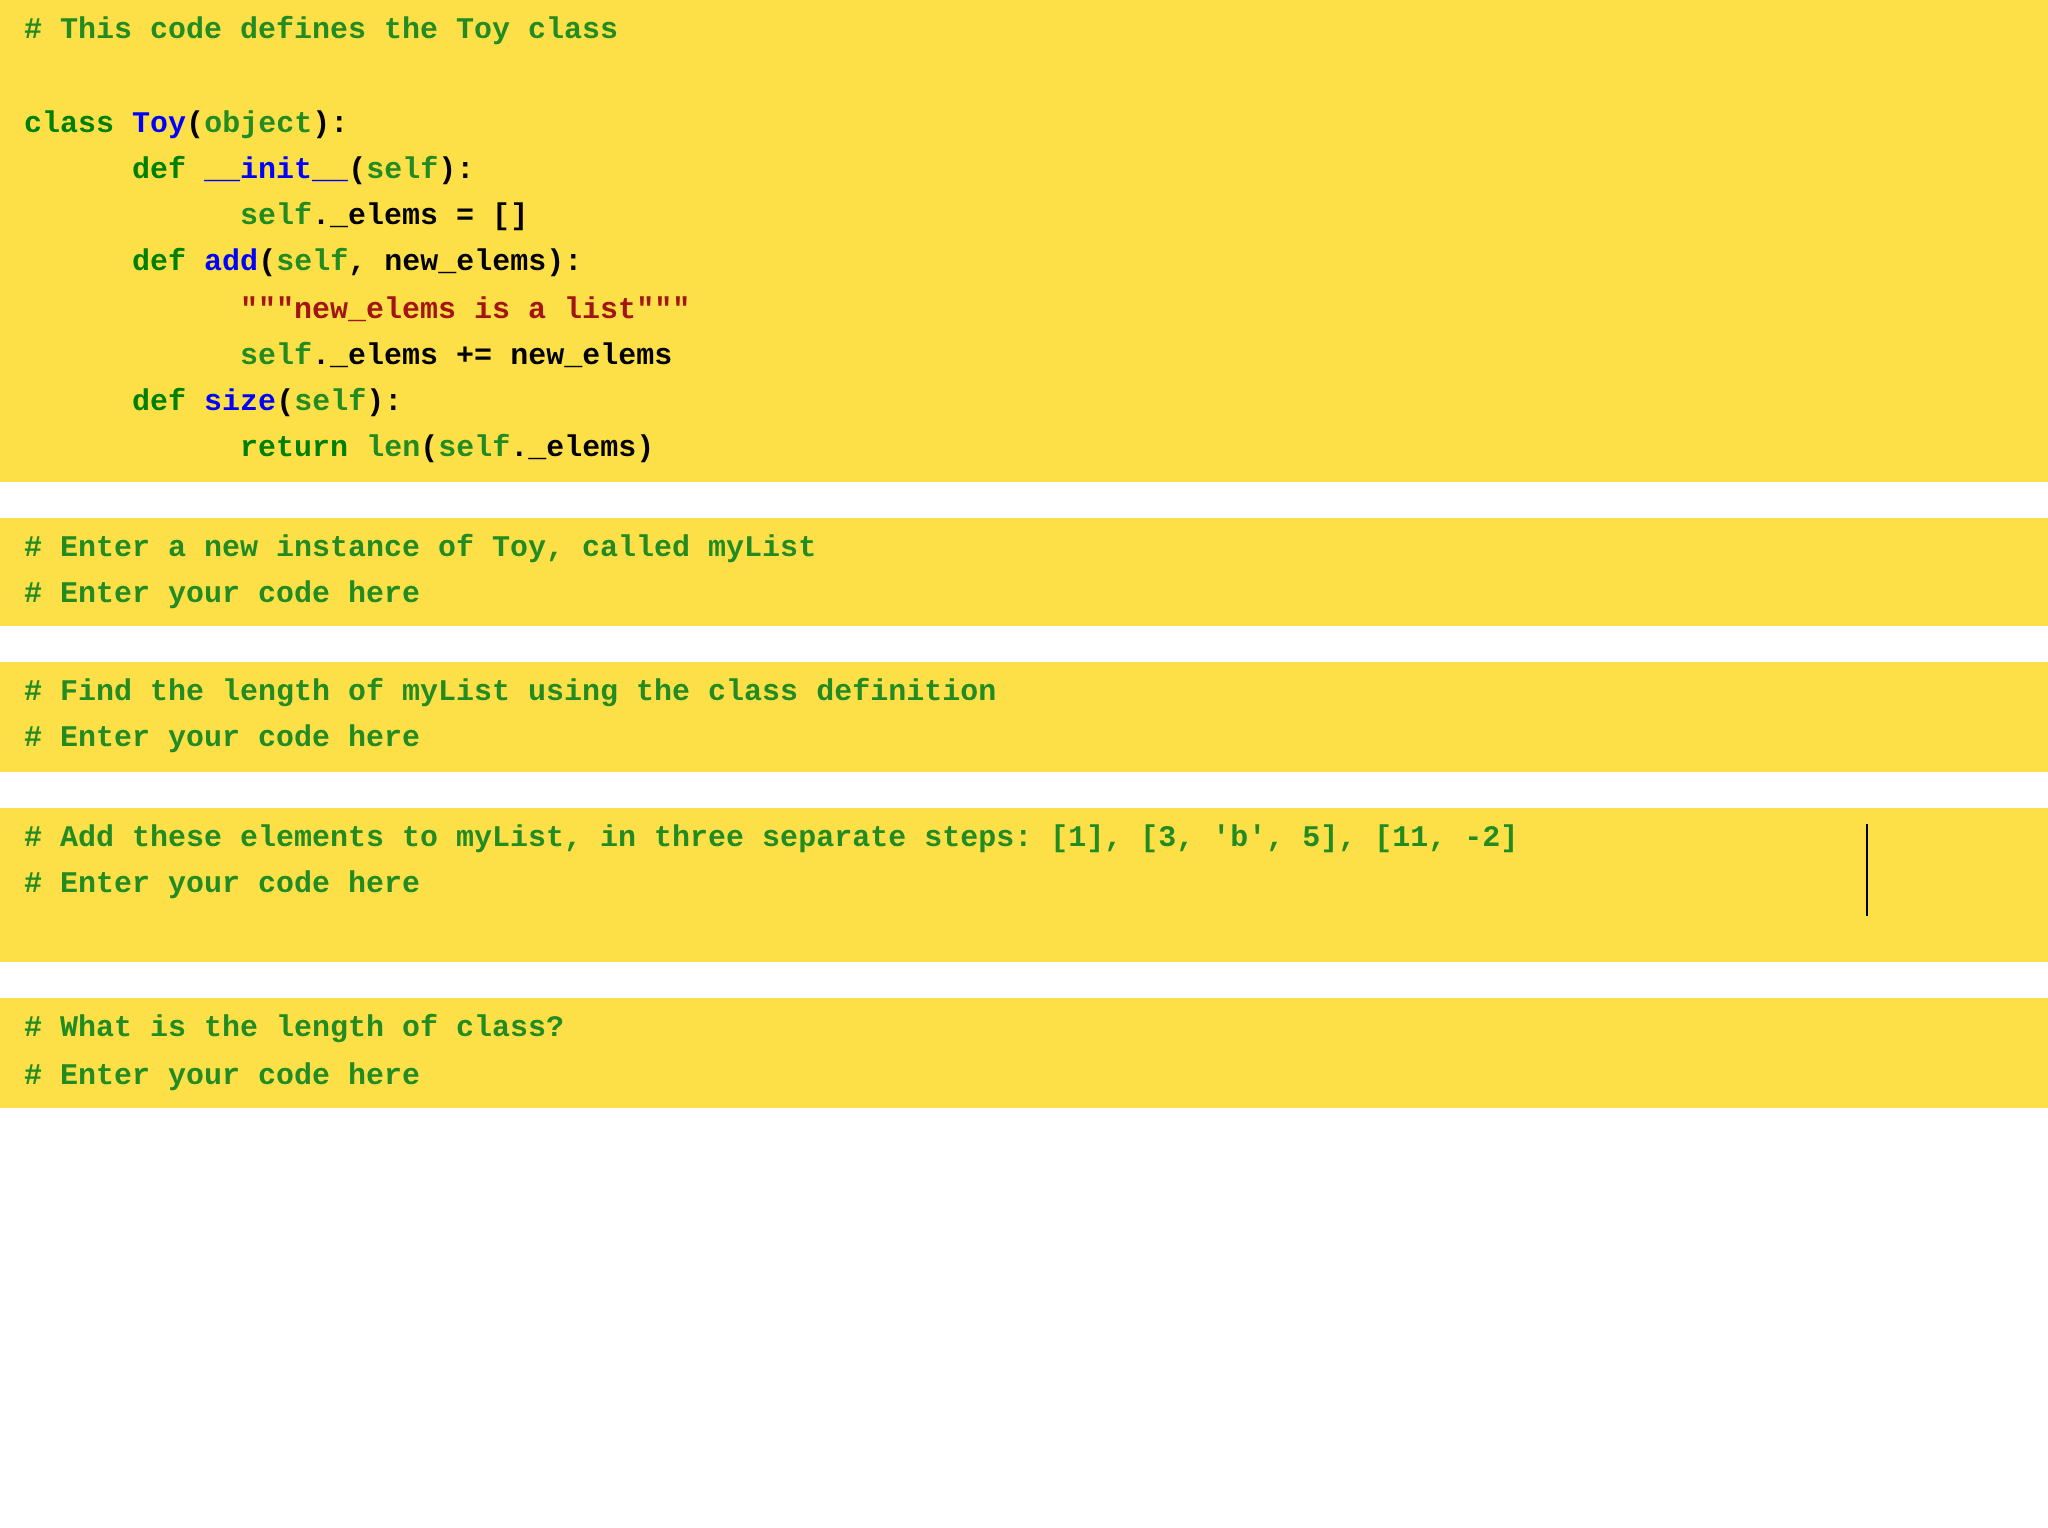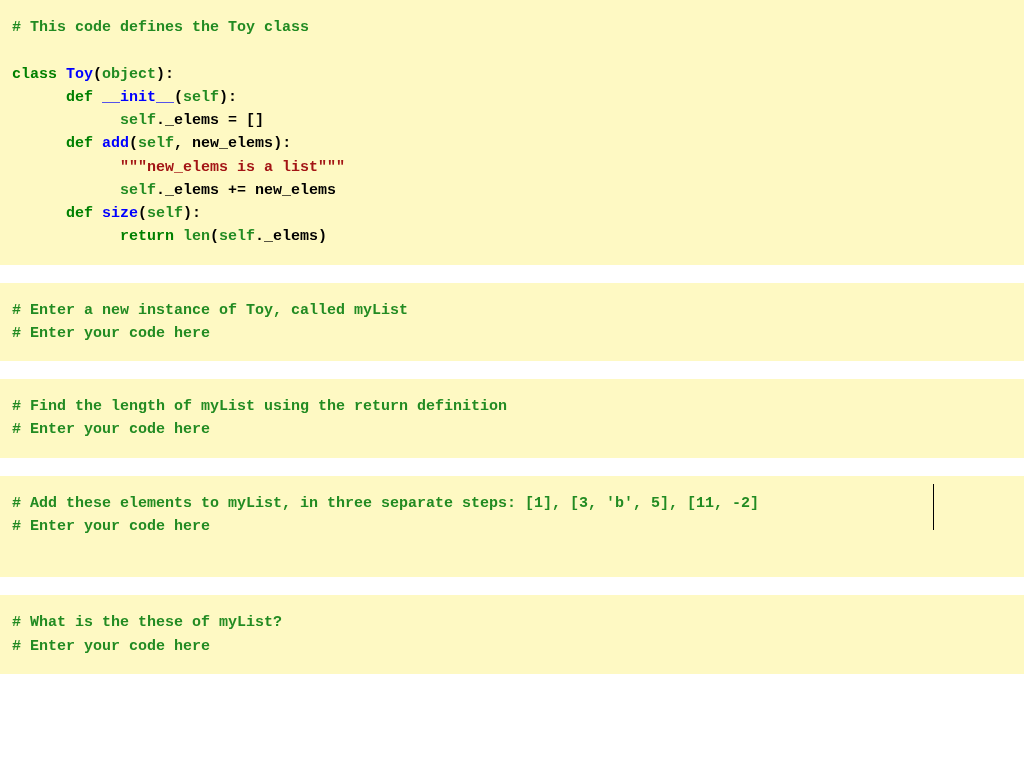--- a/index.html
+++ b/index.html
@@ -4,22 +4,22 @@
 <style>
   * { margin: 0; padding: 0; box-sizing: border-box; }
   body {
     font-family: "Courier New", Courier, monospace;
     font-size: 15px;
     font-weight: bold;
     background: #ffffff;
     width: 1024px;
   }
   .cell {
-    background: #fef9c3;
-    padding: 16px 12px;
+    background: #fde047;
+    padding: 4px 12px;
     white-space: pre;
     line-height: 1.55;
     position: relative;
   }
   .sep {
     background: #ffffff;
     height: 18px;
   }
   .c-comment  { color: #228B22; }  
   .c-keyword  { color: #008000; }  
@@ -51,28 +51,28 @@
 </div>
 
 <div class="sep"></div>
 
 <div class="cell"><span class="c-comment"># Enter a new instance of Toy, called myList</span>
 <span class="c-comment"># Enter your code here</span>
 </div>
 
 <div class="sep"></div>
 
-<div class="cell"><span class="c-comment"># Find the length of myList using the return definition</span>
+<div class="cell"><span class="c-comment"># Find the length of myList using the class definition</span>
 <span class="c-comment"># Enter your code here</span>
 </div>
 
 <div class="sep"></div>
 
 <div class="cell"><span class="c-comment"># Add these elements to myList, in three separate steps: [1], [3, 'b', 5], [11, -2]</span>
 <span class="c-comment"># Enter your code here</span>
 <div class="cursor" style="right:90px; top:8px; height:46px;"></div>
 </div>
 
 <div class="sep"></div>
 
-<div class="cell"><span class="c-comment"># What is the these of myList?</span>
+<div class="cell"><span class="c-comment"># What is the length of class?</span>
 <span class="c-comment"># Enter your code here</span>
 </div>
 
 </body></html>

